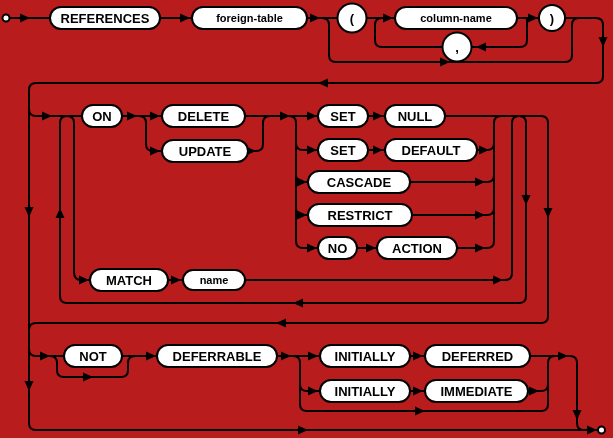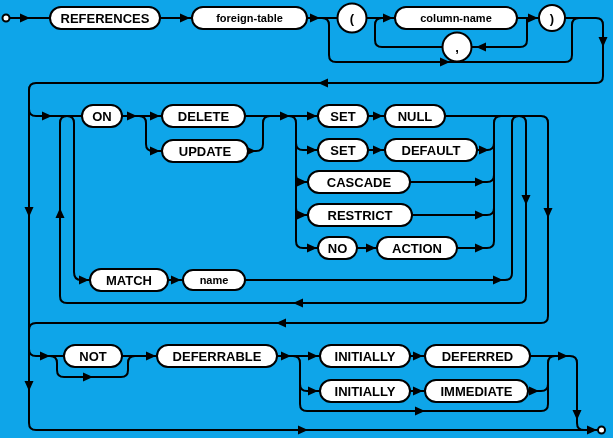--- a/index.html
+++ b/index.html
@@ -1,16 +1,16 @@
 <!DOCTYPE html>
 <html><head>
 <meta charset="utf-8">
 <style>
   html, body { margin: 0; padding: 0; background: #ffffff; }
-  .stage { width: 613px; height: 438px; background: #0ea5e9; position: relative; }
+  .stage { width: 613px; height: 438px; background: #b91c1c; position: relative; }
   svg { display: block; }
   .rail { stroke: #000000; stroke-width: 2; fill: none; stroke-linejoin: round; }
   .box  { stroke: #000000; stroke-width: 2; fill: #ffffff; }
   .term { stroke: #000000; stroke-width: 2; fill: #ffffff; }
   .arrow { fill: #000000; stroke: none; }
   .kw { font-family: "Liberation Sans", sans-serif; font-weight: bold; font-size: 13px; text-anchor: middle; fill: #000000; }
   .nt { font-family: "Liberation Sans", sans-serif; font-weight: bold; font-size: 11px; text-anchor: middle; fill: #000000; }
   .punct { font-family: "Liberation Sans", sans-serif; font-weight: bold; font-size: 13px; text-anchor: middle; fill: #000000; }
 </style>
 </head>

